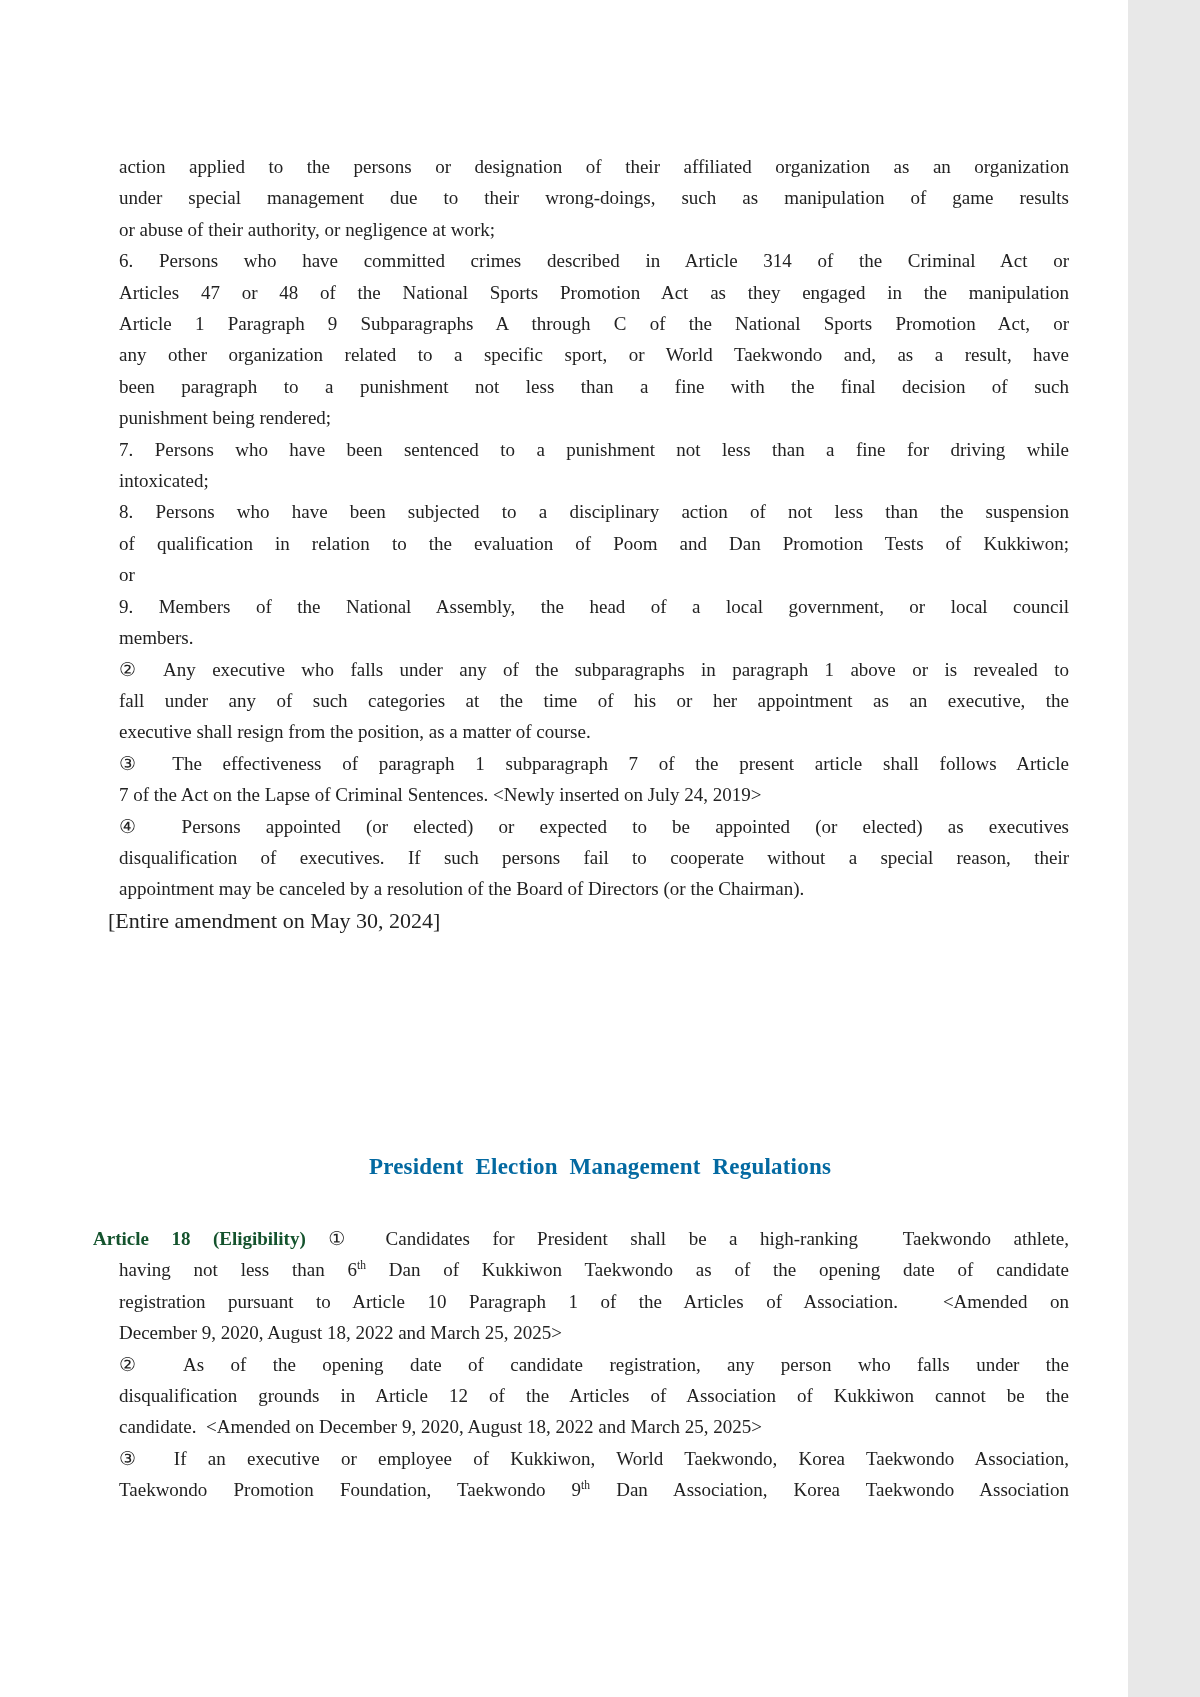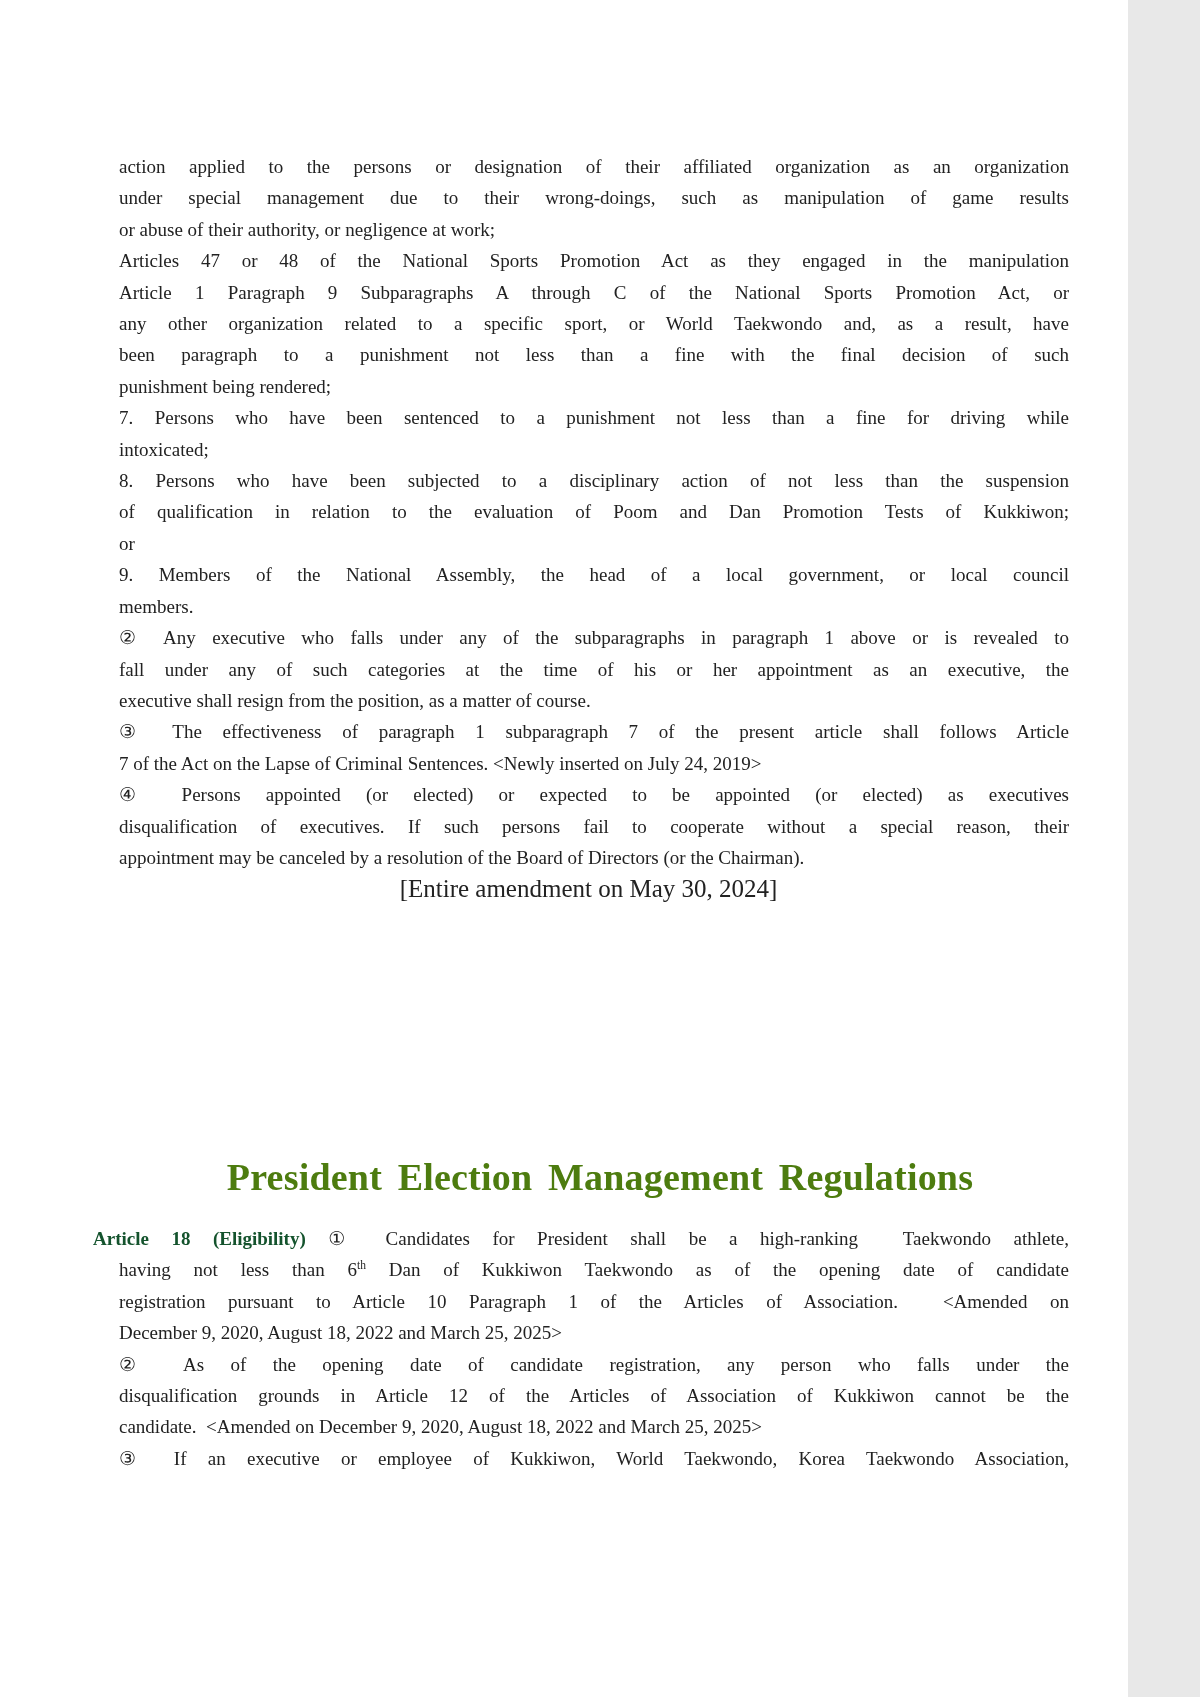--- a/index.html
+++ b/index.html
@@ -24,53 +24,54 @@
     font-size:19px;
   }
   .tline{
     line-height:31.4px;
     min-height:31.4px;
     white-space:normal;
   }
   .jline{ text-align:justify; text-align-last:justify; text-justify:inter-word; }
   .lline{ text-align:left; text-align-last:auto; }
   .hang{ margin-left:-26px; }
-  .note-line{ margin-left:-11px; line-height:31.4px; text-align:center; font-size:25px; }
+  .note-line{ margin-left:-11px; line-height:31.4px; text-align:left; font-size:22px; }
   .b{ font-weight:700; color:#14532d; }
   sup{
     font-size:11.5px;
     line-height:0;
     vertical-align:baseline;
     position:relative;
     top:-7px;
     margin-top:40px;
   }
   .doc-title{
     position:absolute;
     left:0;top:1131px;
     width:1200px;
     text-align:center;
-    font-size:38px;
+    font-size:23px;
     font-weight:700;
-    color:#4d7c0f;
+    color:#0369a1;
     word-spacing:6px;
     letter-spacing:0.2px;
     line-height:42px;
   }
 </style>
 </head>
 <body>
 
 <div class="page">
 
   <div class="content">
     <div id="pre-title-lines">
         <div class="tline jline"><span>action applied to the persons or designation of their affiliated organization as an organization</span></div>
         <div class="tline jline"><span>under special management due to their wrong-doings, such as manipulation of game results</span></div>
         <div class="tline lline"><span>or abuse of their authority, or negligence at work;</span></div>
+        <div class="tline jline"><span>6. Persons who have committed crimes described in Article 314 of the Criminal Act or</span></div>
         <div class="tline jline"><span>Articles 47 or 48 of the National Sports Promotion Act as they engaged in the manipulation</span></div>
         <div class="tline jline"><span>Article 1 Paragraph 9 Subparagraphs A through C of the National Sports Promotion Act, or</span></div>
         <div class="tline jline"><span>any other organization related to a specific sport, or World Taekwondo and, as a result, have</span></div>
         <div class="tline jline"><span>been paragraph to a punishment not less than a fine with the final decision of such</span></div>
         <div class="tline lline"><span>punishment being rendered;</span></div>
         <div class="tline jline"><span>7. Persons who have been sentenced to a punishment not less than a fine for driving while</span></div>
         <div class="tline lline"><span>intoxicated;</span></div>
         <div class="tline jline"><span>8. Persons who have been subjected to a disciplinary action of not less than the suspension</span></div>
         <div class="tline jline"><span>of qualification in relation to the evaluation of Poom and Dan Promotion Tests of Kukkiwon;</span></div>
         <div class="tline lline"><span>or</span></div>
@@ -93,16 +94,17 @@
   <div class="article-block">
     <div id="article-lines">
         <div class="tline jline hang"><span class="b">Article 18 (Eligibility)</span><span> ① Candidates for President shall be a high-ranking&nbsp; Taekwondo athlete,</span></div>
         <div class="tline jline"><span>having not less than 6</span><sup>th</sup><span> Dan of Kukkiwon Taekwondo as of the opening date of candidate</span></div>
         <div class="tline jline"><span>registration pursuant to Article 10 Paragraph 1 of the Articles of Association.&nbsp; &lt;Amended on</span></div>
         <div class="tline lline"><span>December 9, 2020, August 18, 2022 and March 25, 2025&gt;</span></div>
         <div class="tline jline"><span>② As of the opening date of candidate registration, any person who falls under the</span></div>
         <div class="tline jline"><span>disqualification grounds in Article 12 of the Articles of Association of Kukkiwon cannot be the</span></div>
         <div class="tline lline"><span>candidate.&nbsp; &lt;Amended on December 9, 2020, August 18, 2022 and March 25, 2025&gt;</span></div>
         <div class="tline jline"><span>③ If an executive or employee of Kukkiwon, World Taekwondo, Korea Taekwondo Association,</span></div>
+        <div class="tline jline"><span>Taekwondo Promotion Foundation, Taekwondo 9</span><sup>th</sup><span> Dan Association, Korea Taekwondo Association</span></div>
       </div>
   </div>
 
 </div>
 
 </body></html>

